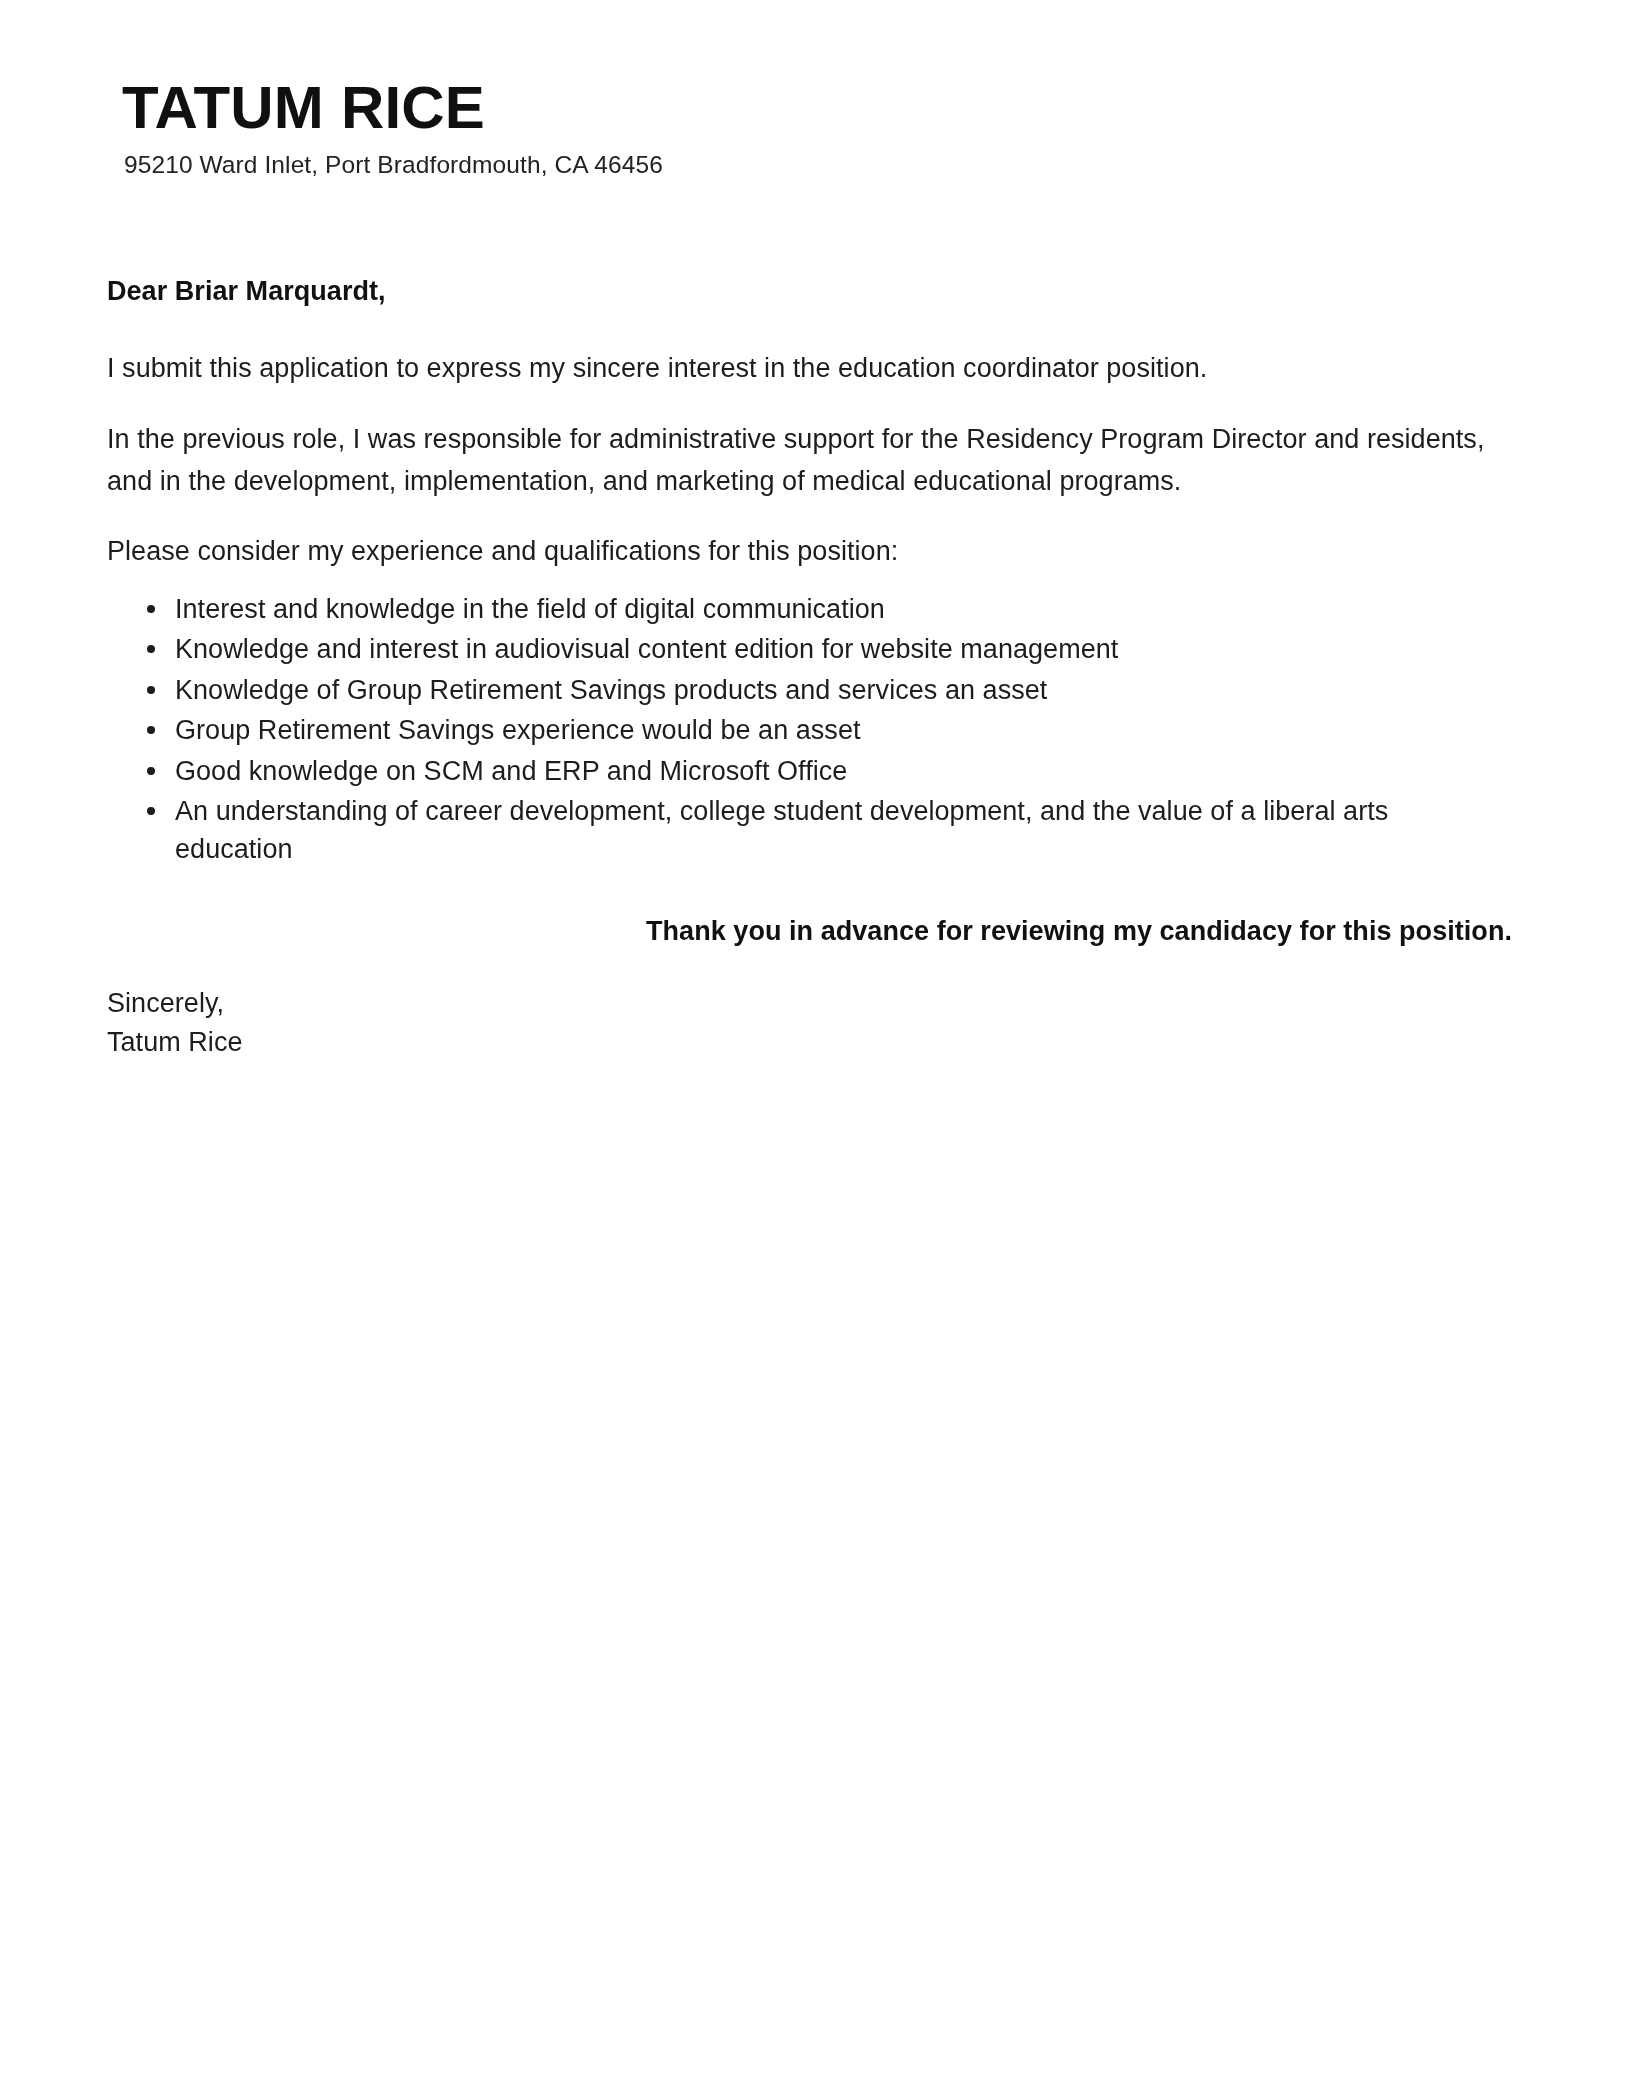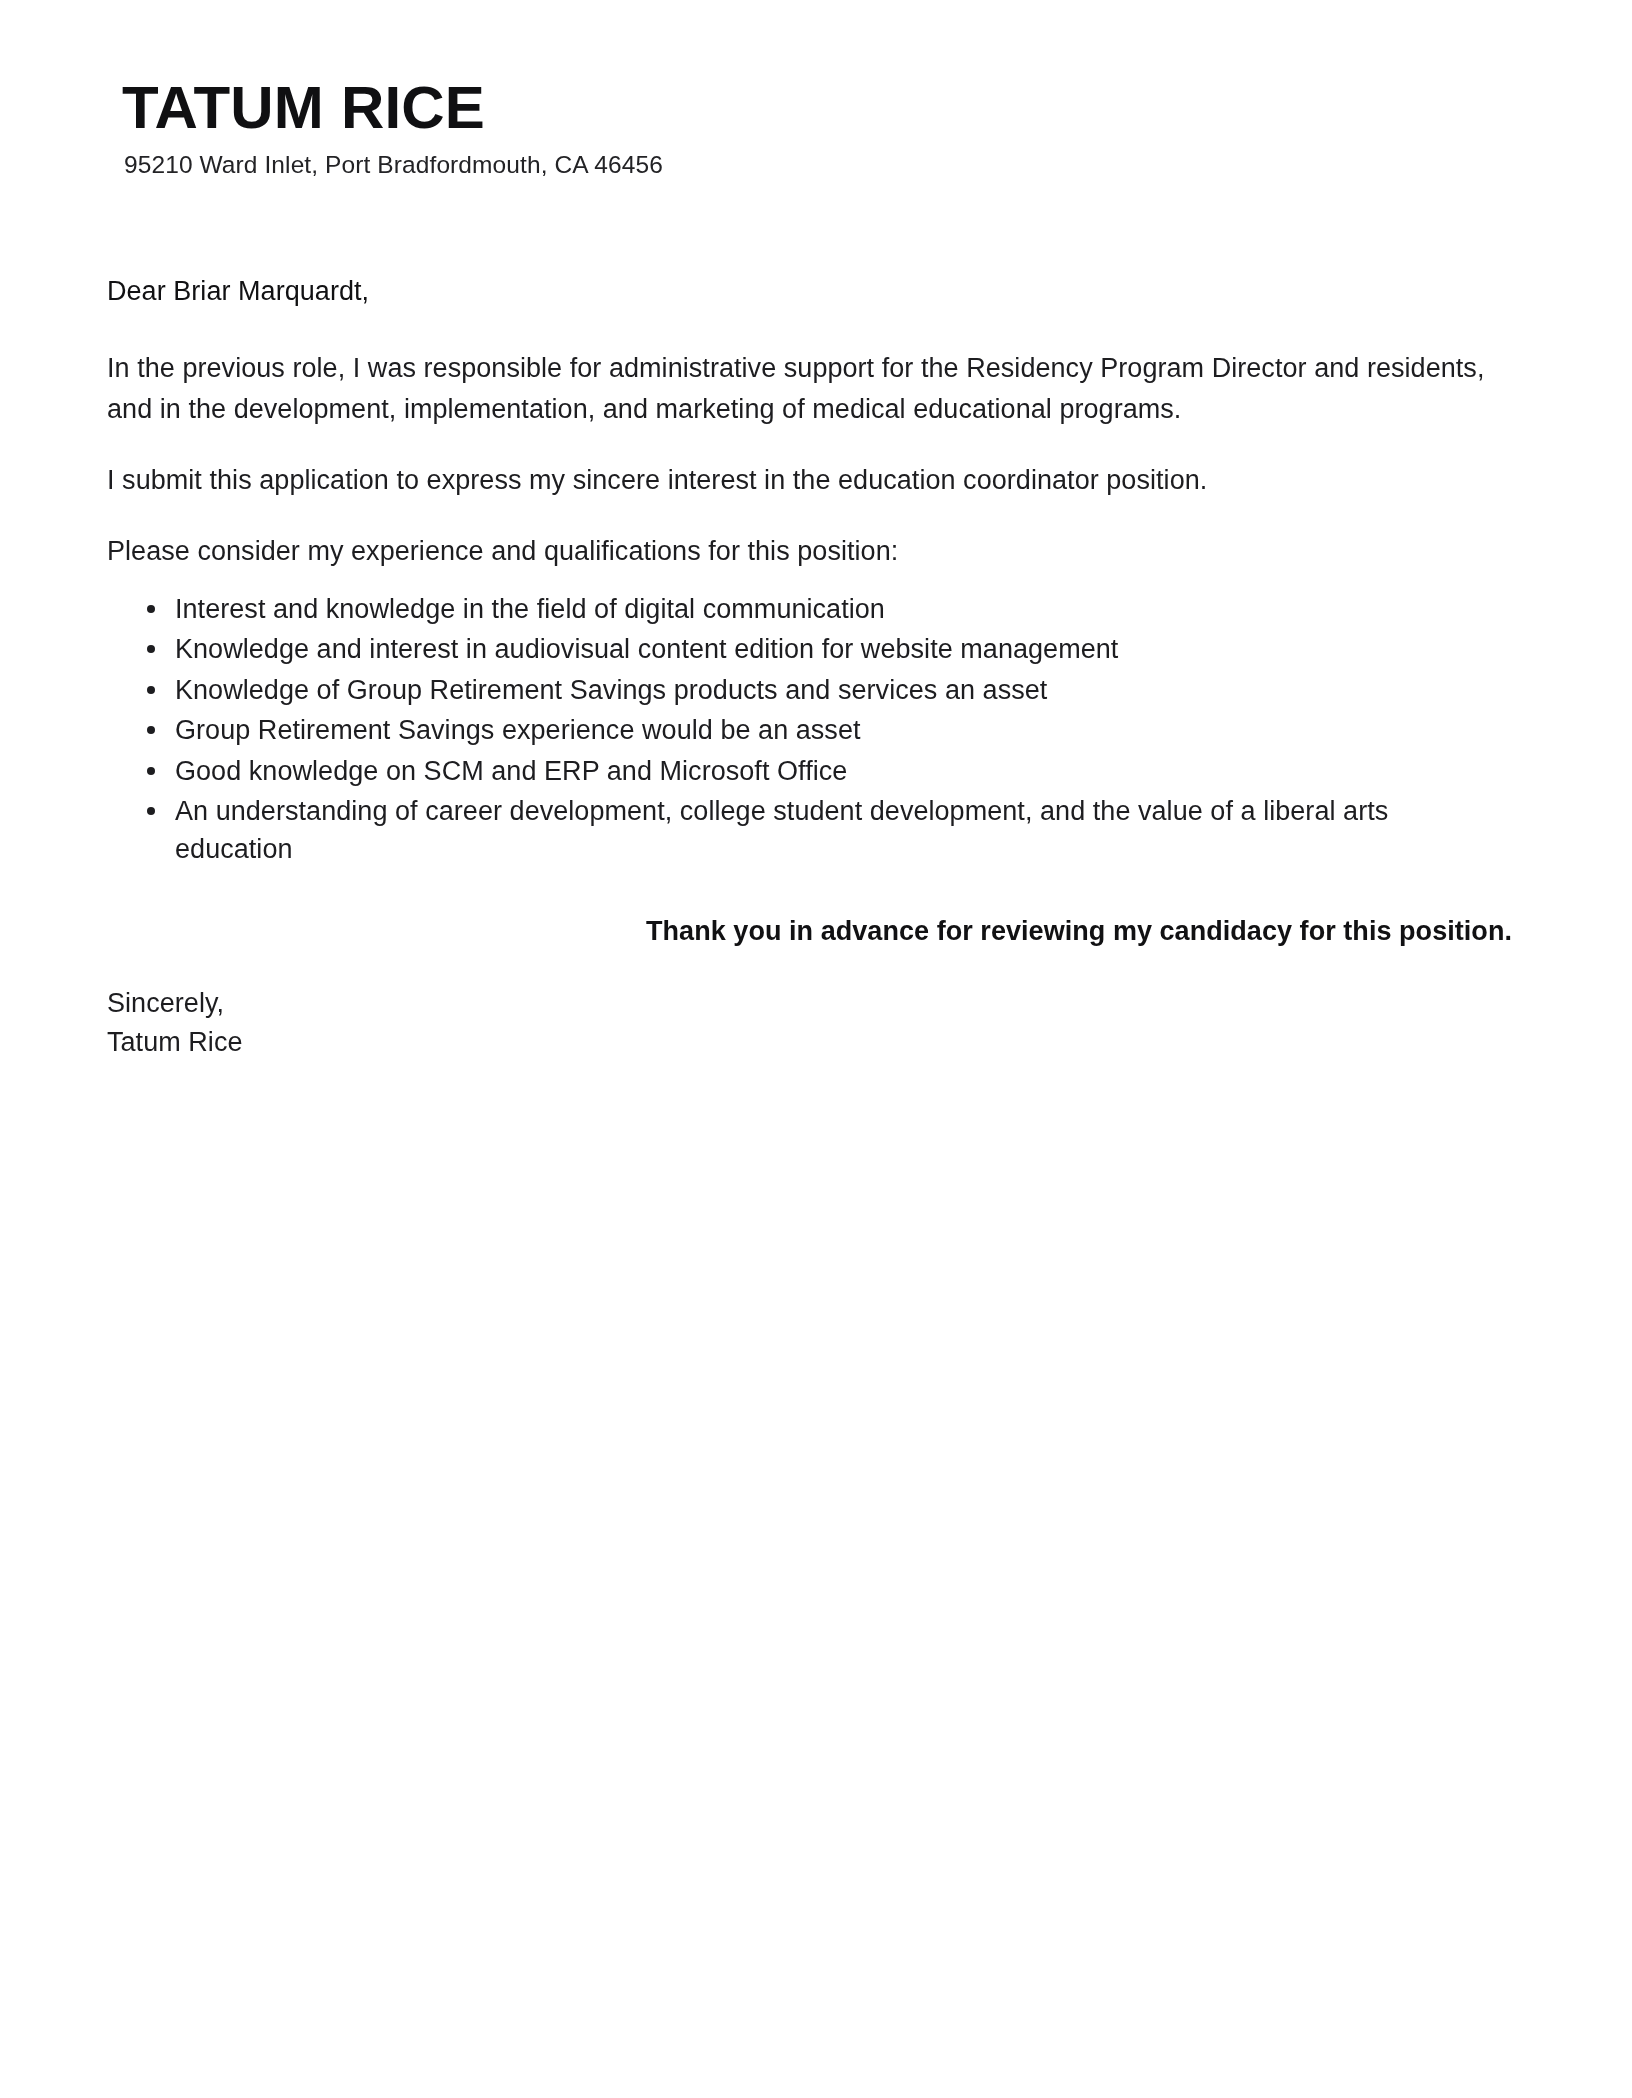--- a/index.html
+++ b/index.html
@@ -45,21 +45,21 @@
     margin: 0 0 0 4px;
     letter-spacing: 0.1px;
   }
 
   
   .body-block {
     margin-left: -13px;
   }
   .greeting {
     font-size: 27px;
-    font-weight: 400;
+    font-weight: 700;
     color: #111113;
     line-height: 1.4;
     margin: 0 0 38px 0;
     letter-spacing: 0.05px;
   }
   .para {
     font-size: 27px;
     font-weight: 400;
     color: #1d1d20;
     line-height: 1.52;
@@ -129,23 +129,23 @@
 
   <div class="header">
     <h1 class="name">TATUM RICE</h1>
     <div class="address">95210 Ward Inlet, Port Bradfordmouth, CA 46456</div>
   </div>
 
   <div class="body-block">
 
     <p class="greeting">Dear Briar Marquardt,</p>
 
+    <p class="para lead">I submit this application to express my sincere interest in the education coordinator position.</p>
+
     <p class="para">In the previous role, I was responsible for administrative support for the Residency Program Director and residents, and in the development, implementation, and marketing of medical educational programs.</p>
-
-    <p class="para lead">I submit this application to express my sincere interest in the education coordinator position.</p>
 
     <p class="para intro-list">Please consider my experience and qualifications for this position:</p>
 
     <ul class="qualifications">
       <li>Interest and knowledge in the field of digital communication</li>
       <li>Knowledge and interest in audiovisual content edition for website management</li>
       <li>Knowledge of Group Retirement Savings products and services an asset</li>
       <li>Group Retirement Savings experience would be an asset</li>
       <li>Good knowledge on SCM and ERP and Microsoft Office</li>
       <li>An understanding of career development, college student development, and the value of a liberal arts education</li>

